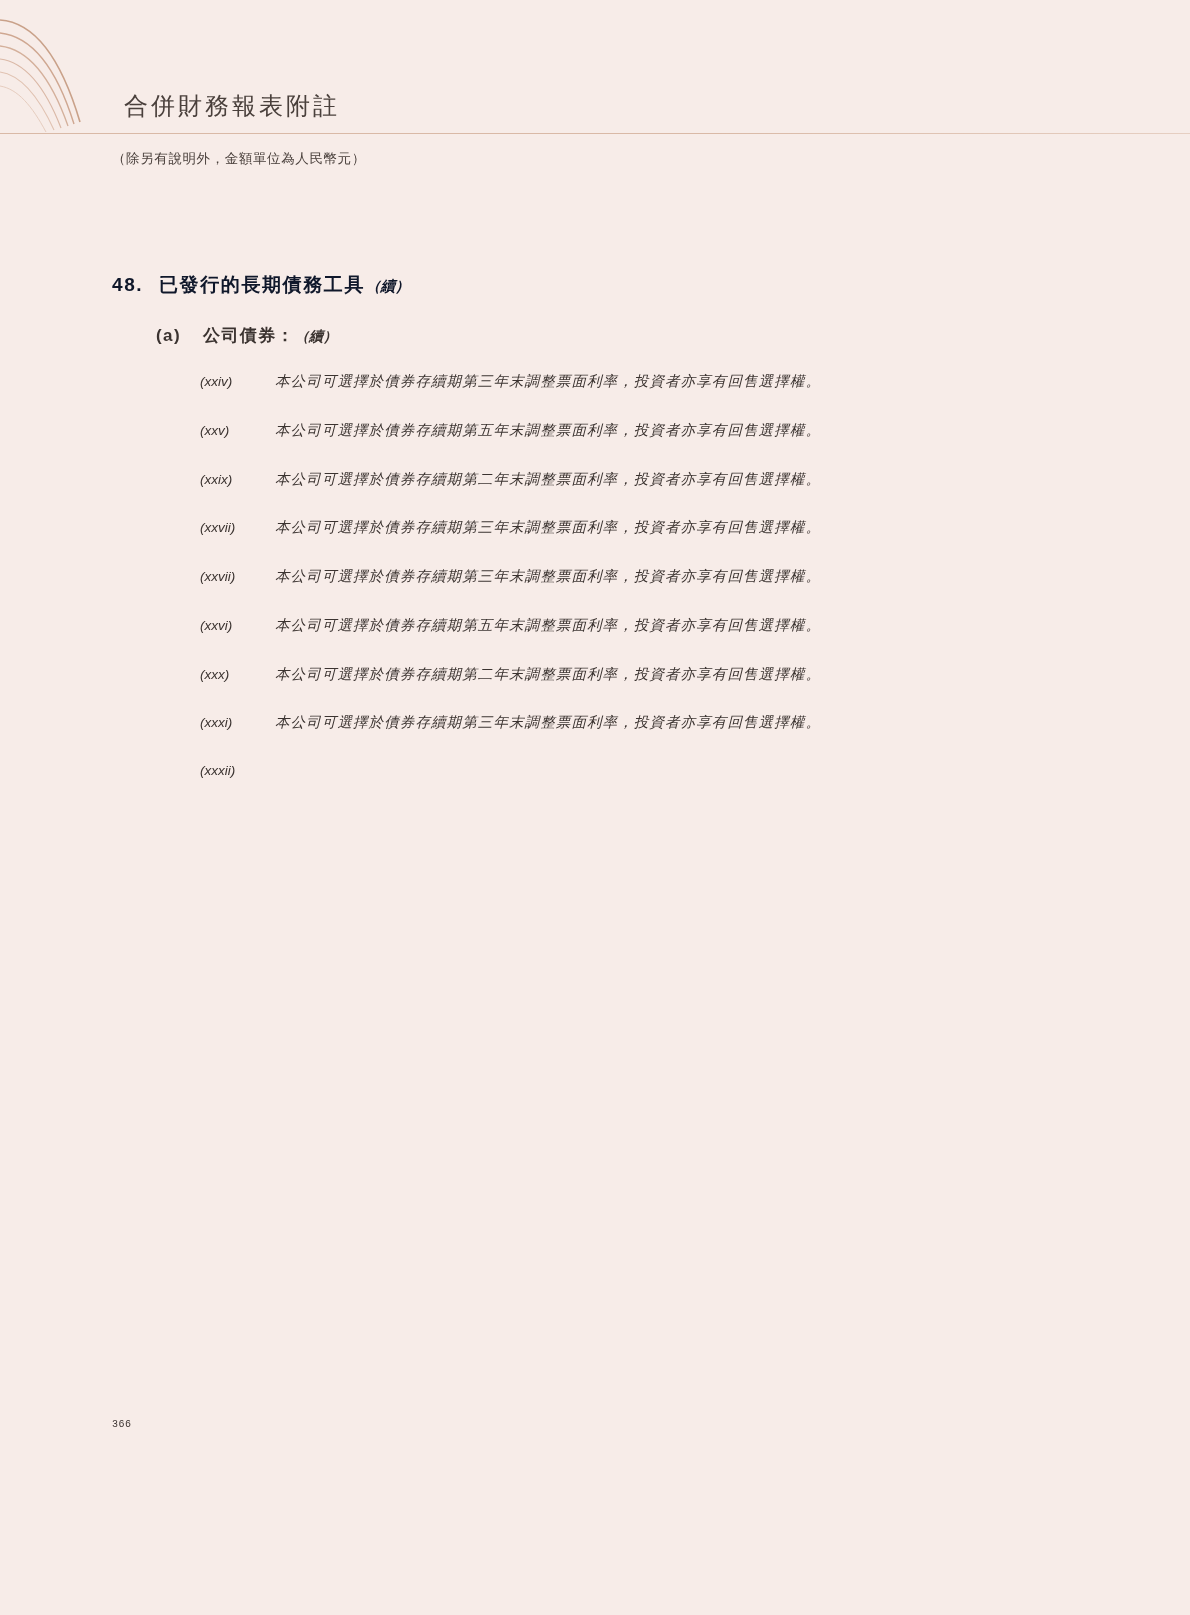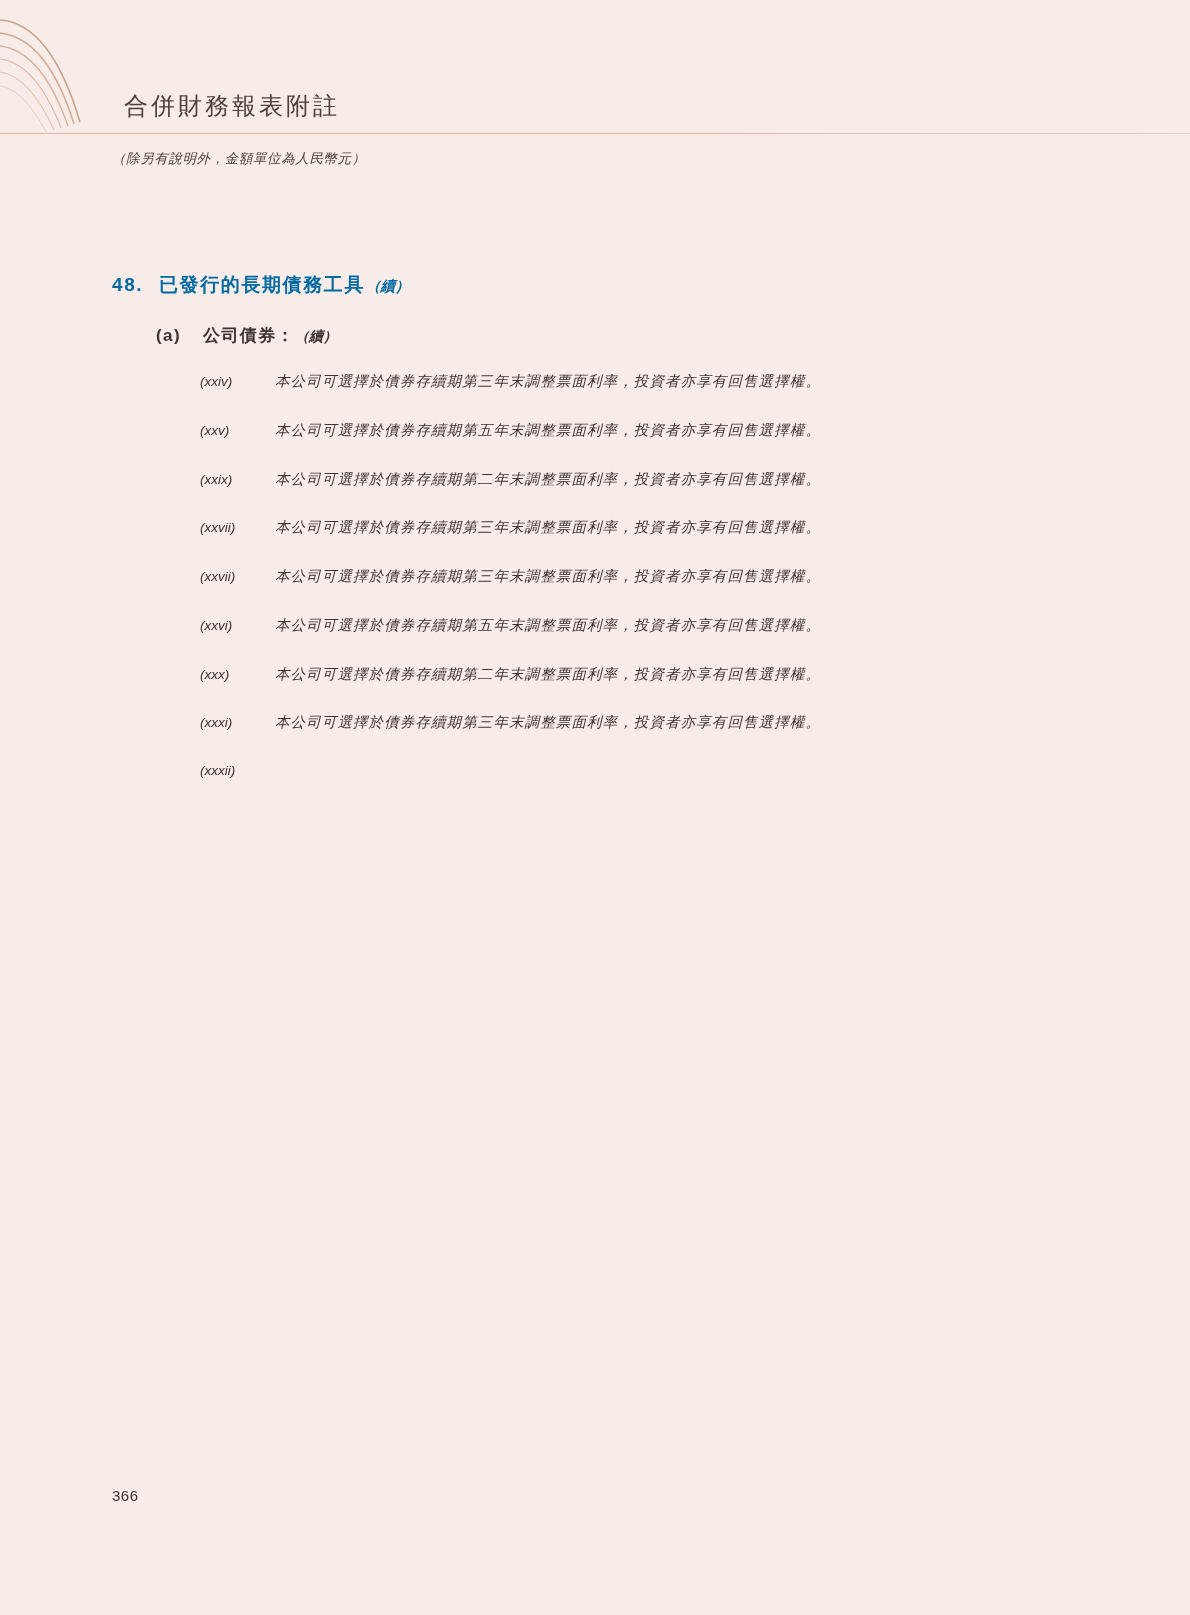--- a/index.html
+++ b/index.html
@@ -48,37 +48,36 @@
     left: 0;
     width: 1190px;
     height: 1px;
     background: linear-gradient(to right, #d9b9a6 0%, #d9b9a6 60%, #e6cfc2 100%);
   }
   .header-note {
     position: absolute;
     top: 150px;
     left: 112px;
     font-size: 13.5px;
-    font-style: italic;
     color: #4a403c;
     letter-spacing: 0.6px;
   }
 
   
   .note-block {
     position: absolute;
     top: 272px;
     left: 112px;
     right: 60px;
   }
   .note-heading {
     display: flex;
     align-items: baseline;
     font-size: 19px;
-    color: #0369a1;
+    color: #0f172a;
     font-weight: bold;
     letter-spacing: 1.6px;
   }
   .note-heading .num {
     width: 47px;
     flex: 0 0 47px;
     font-size: 19px;
   }
   .note-heading .cont {
     font-size: 14.5px;
@@ -131,24 +130,25 @@
   }
   .item-row .text {
     letter-spacing: 1.1px;
     margin-left: 23px;
   }
 
   
   .page-number {
     position: absolute;
     left: 112px;
-    top: 1487px;
-    font-size: 15px;
+    top: 1419px;
+    font-size: 10px;
     color: #3b3330;
     letter-spacing: 0.5px;
+    font-family: Liberation Mono, monospace;
   }
 </style>
 </head>
 <body>
 
 <svg class="corner-deco" viewBox="0 0 150 150" xmlns="http://www.w3.org/2000/svg">
   <g fill="none" stroke="#cba храм" stroke-width="1"></g>
   <path d="M0 20 C 30 22, 58 48, 80 122" fill="none" stroke="#c9a189" stroke-width="1.6"></path>
   <path d="M0 33 C 28 36, 54 60, 74 124" fill="none" stroke="#cfa791" stroke-width="1.4"></path>
   <path d="M0 46 C 26 49, 49 72, 68 126" fill="none" stroke="#d4b09b" stroke-width="1.3"></path>

